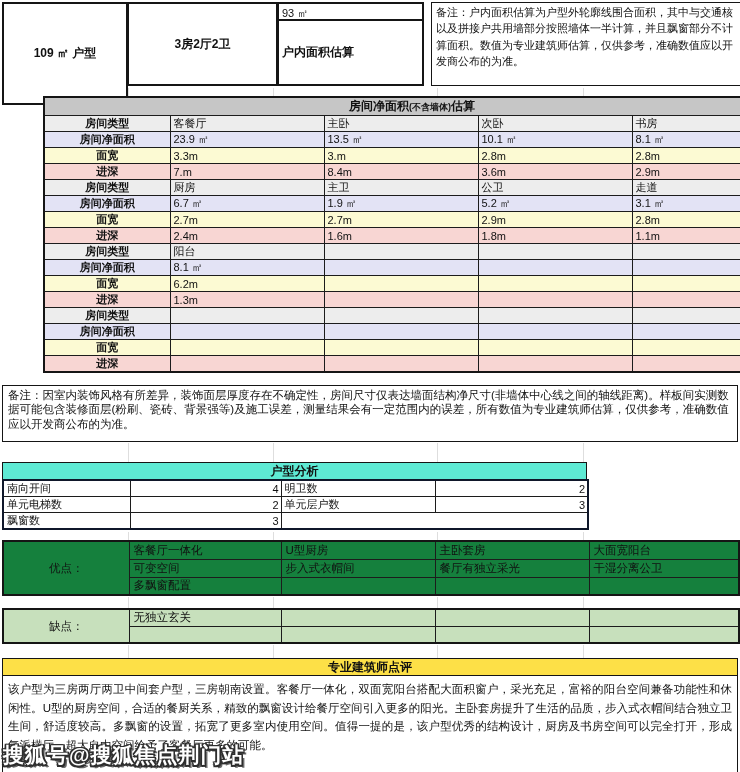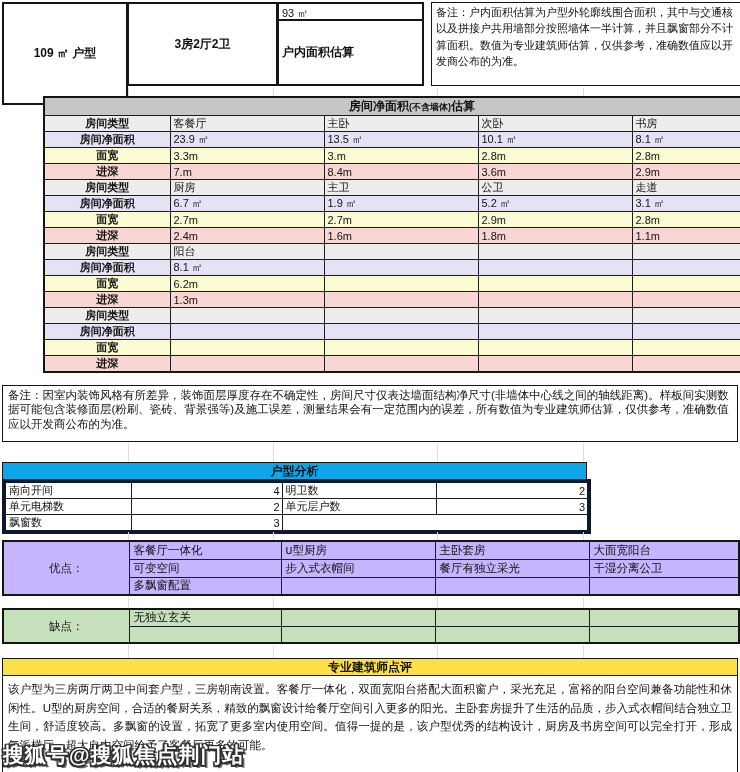--- a/index.html
+++ b/index.html
@@ -26,31 +26,31 @@
   table.area td.lab{font-weight:bold;text-align:center;}
   tr.r-type td{background:#ededed;}
   tr.r-area td{background:#e3e3f5;}
   tr.r-width td{background:#fcfad3;}
   tr.r-depth td{background:#f8d6d3;}
   
   #footnote{position:absolute;left:2px;top:385px;width:736px;height:57px;border:1px solid #151515;box-sizing:border-box;
     font-size:11.5px;line-height:14.4px;padding:2px 5px;}
   
   #analysis{position:absolute;left:2px;top:462px;width:585px;}
-  #analysisTitle{box-sizing:border-box;width:585px;height:18px;background:#0ea5e9;border:1px solid #151515;
+  #analysisTitle{box-sizing:border-box;width:585px;height:18px;background:#5eead4;border:1px solid #151515;
     text-align:center;font-weight:bold;font-size:12px;line-height:16px;}
-  table.analysis{width:585px;border:4px solid #0f172a;margin-top:-1px;}
+  table.analysis{width:585px;border:2px solid #0f172a;margin-top:-1px;}
   table.analysis td{border:1px solid #1c1c1c;height:16px;font-size:11px;padding:0 3px;background:#fff;}
   table.analysis td.num{text-align:right;padding-right:2px;}
   table.analysis td.ghost{border:none;background:transparent;}
   
   table.plusminus{position:absolute;left:2px;width:736px;border:2px solid #151515;}
   table.plusminus td{border:1px solid #1c1c1c;font-size:11.5px;padding:0 4px;}
   #prosTable{top:540px;}
-  #prosTable td{background:#c4b5fd;height:18px;font-family:Liberation Mono, monospace;}
+  #prosTable td{background:#15803d;height:18px;}
   #consTable{top:608px;}
   #consTable td{background:#c7e0bc;height:17px;}
   td.pmlabel{text-align:center;font-size:12px;}
   
   #reviewTitle{position:absolute;left:2px;top:658px;width:736px;height:18px;box-sizing:border-box;background:#fde047;
     border:1px solid #151515;text-align:center;font-weight:bold;font-size:12px;line-height:16px;}
   #reviewBox{position:absolute;left:2px;top:675px;width:736px;height:116px;box-sizing:border-box;border:1px solid #151515;
     font-size:11.5px;line-height:18.6px;padding:4px 5px;text-align:justify;}
   
   .gl{position:absolute;left:0;width:740px;pointer-events:none;}

